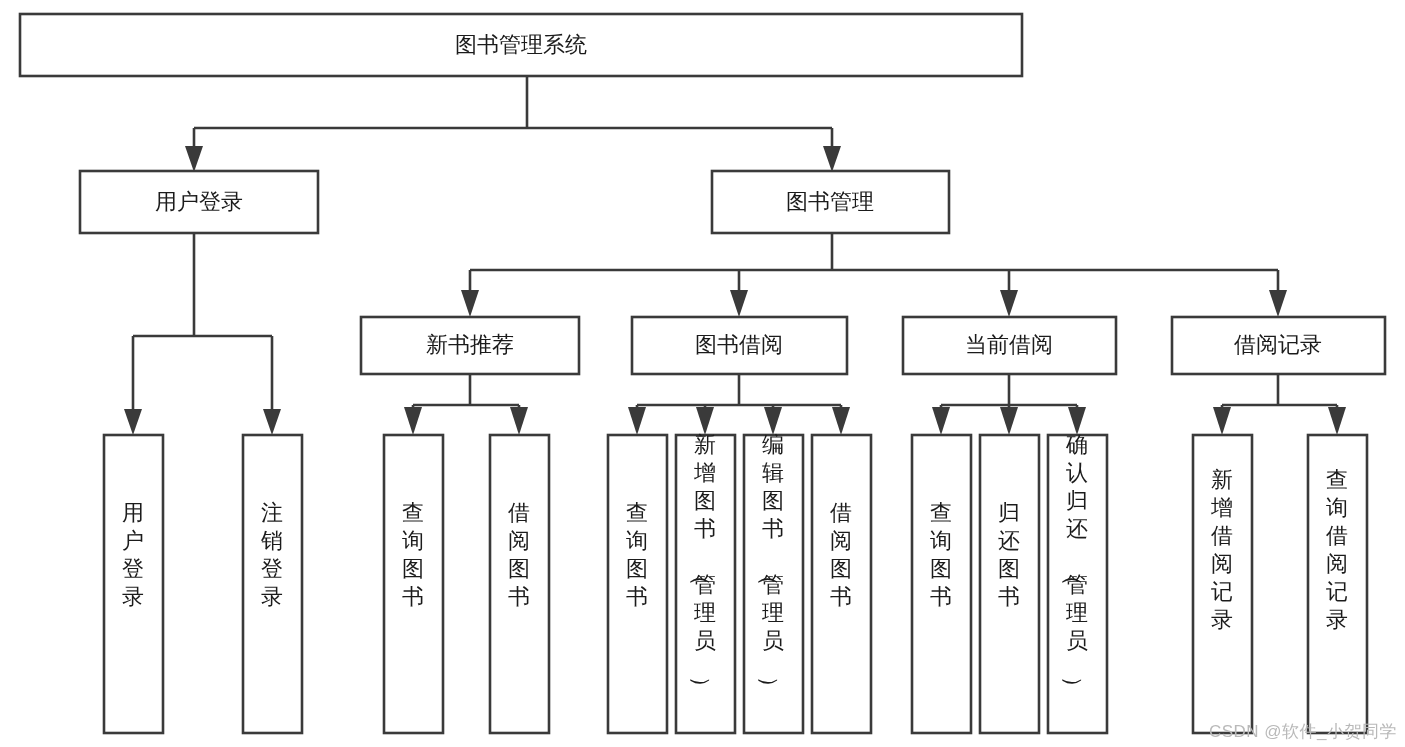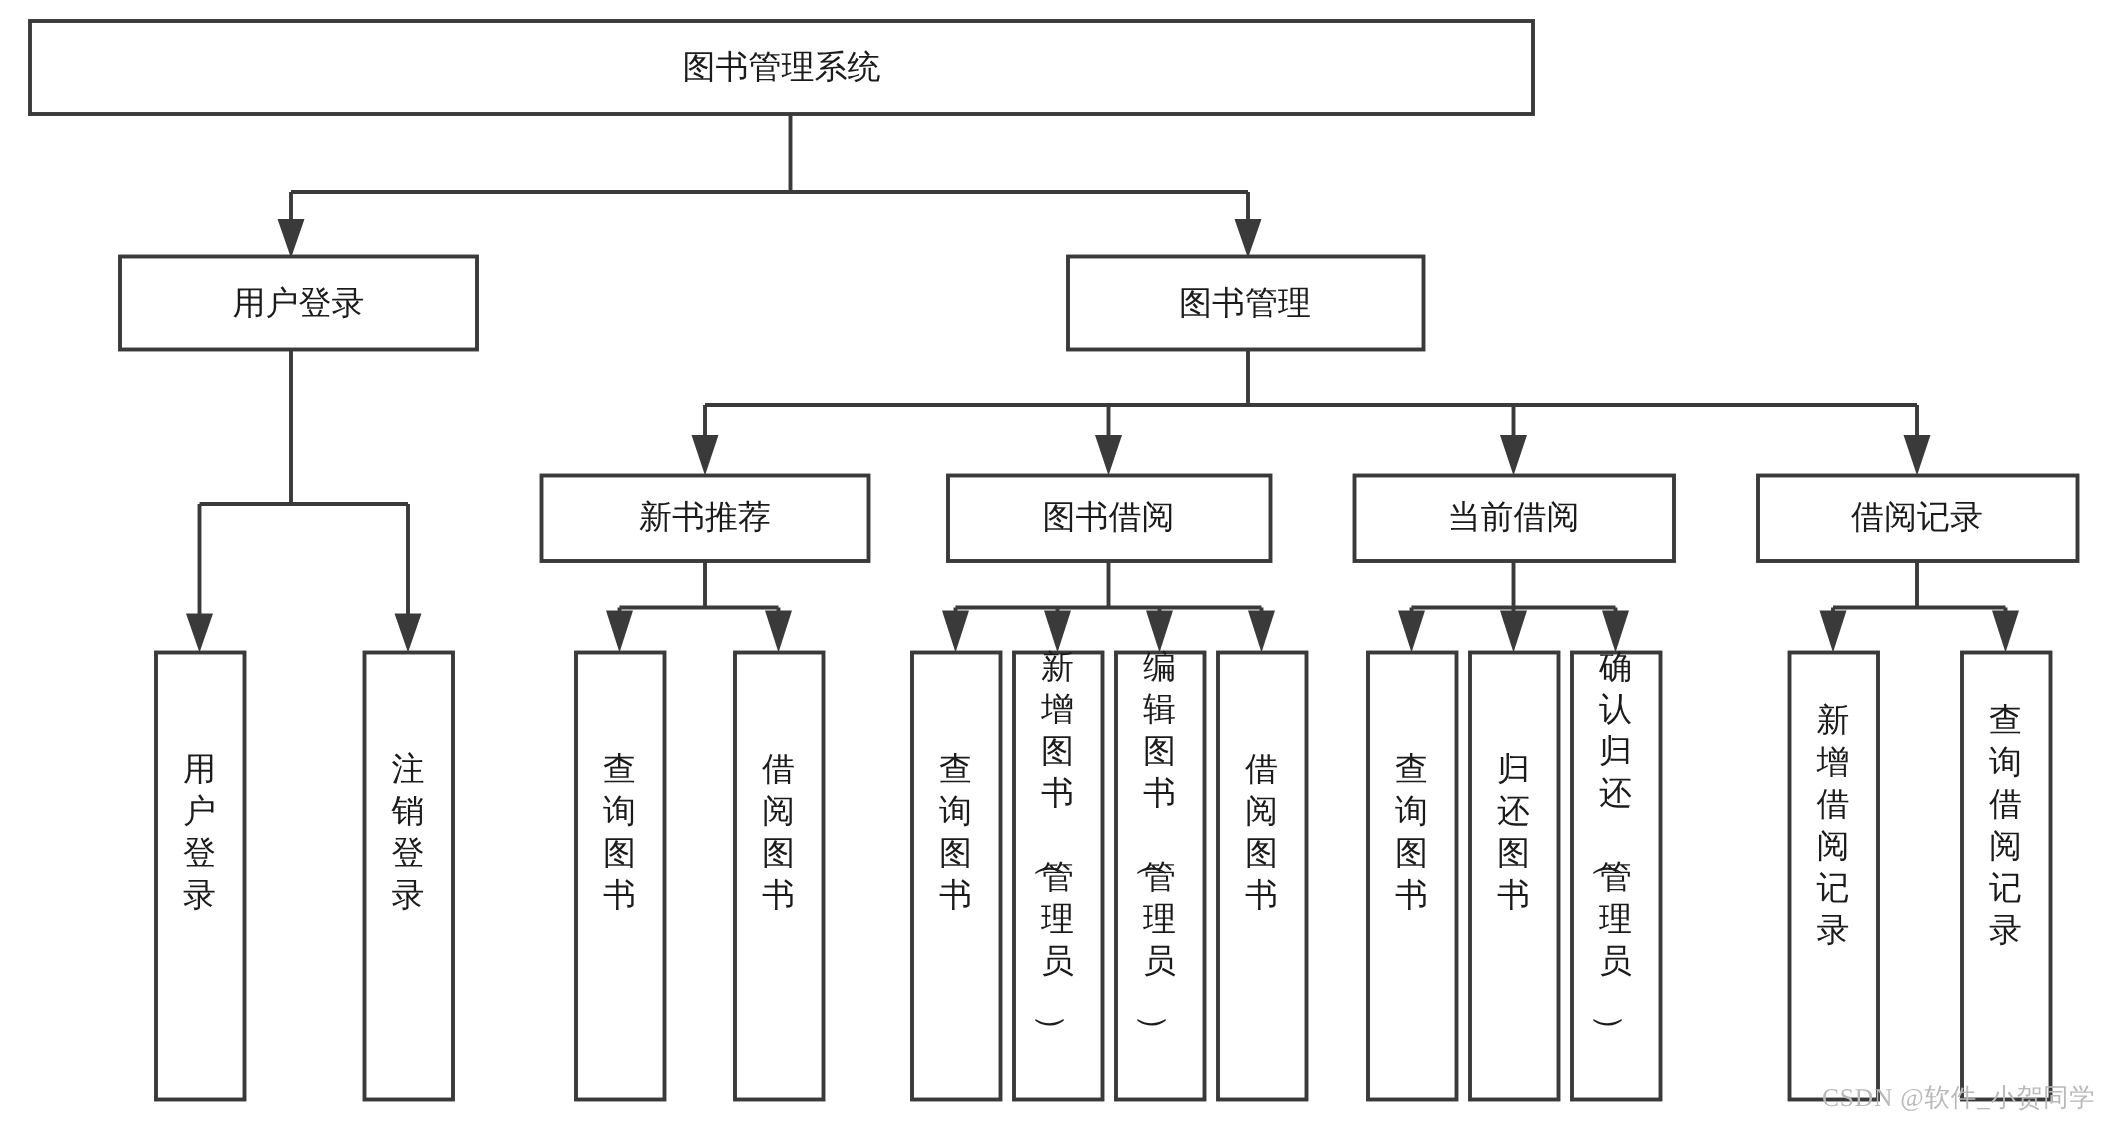--- a/index.html
+++ b/index.html
@@ -49,21 +49,21 @@
     font-family: "DejaVu Sans", "Liberation Sans", sans-serif;
     font-size: 22px;
     text-anchor: middle;
   }
   .watermark {
     position: absolute;
     right: 8px;
     bottom: 4px;
     color: #b9b9b9;
     font-size: 17px;
-    font-family: Liberation Serif, serif;
+    font-family: Liberation Sans, sans-serif;
     letter-spacing: 0.5px;
     white-space: nowrap;
     pointer-events: none;
     margin-left: 38px;
   }
 </style>
 </head>
 <body>
 
 <svg id="diagram" viewBox="0 0 1405 747">

